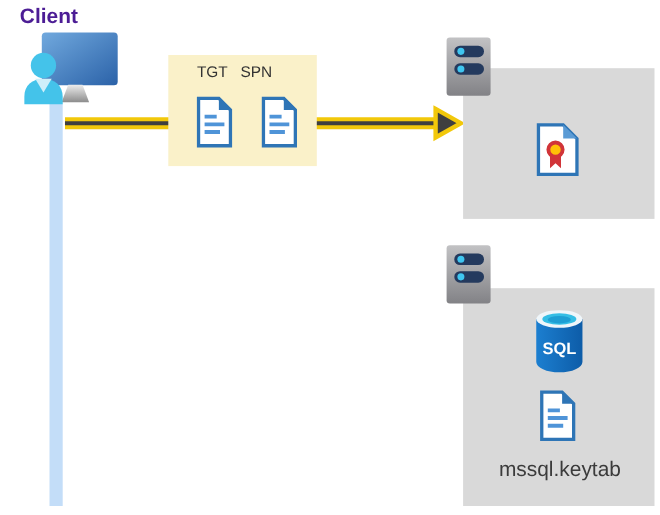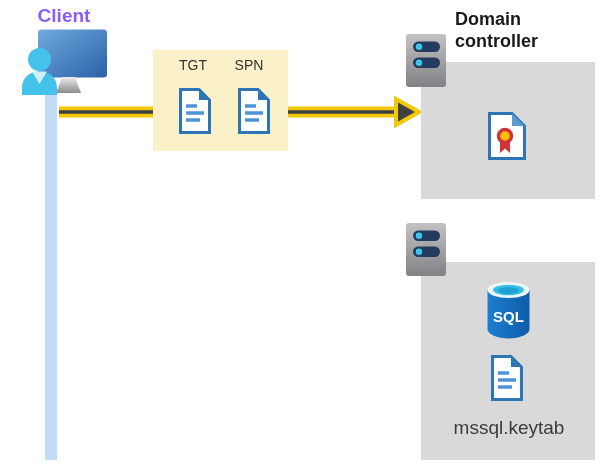--- a/index.html
+++ b/index.html
@@ -2,28 +2,28 @@
 <html style="--panel-gray: #D9D9D9; --ticket-box-yellow: #FAF1C9; --arrow-yellow: #F2C80A; --arrow-dark: #3F3F3F; --connector-blue: #C3DDF8; --doc-blue: #2E75B6; --doc-line-blue: #4F94D8; --person-cyan: #44C3EA; --sql-blue: #1066B2; --server-bar-navy: #243A5E; --server-dot-cyan: #3FC6F0; --cert-ribbon-red: #D13438; --cert-seal-gold: #FFC107;"><head>
 <meta charset="utf-8">
 <style>
   html,body{margin:0;padding:0;background:#fff;}
   .stage{
     position:relative;width:600px;height:468px;background:#fff;overflow:hidden;
     font-family:"Liberation Sans","DejaVu Sans",sans-serif;
   }
   .abs{position:absolute;}
   .heading{font-weight:bold;color:#1a1a1a;font-size:18px;line-height:22px;}
-  .client-label{left:18px;top:5px;width:92px;text-align:center;font-size:19px;font-weight:bold;color:#8b5cf6;}
+  .client-label{left:18px;top:5px;width:92px;font-size:19px;font-weight:bold;color:#4c1d95;}
   .client-icon{left:22px;top:29px;width:86px;height:66px;}
   .connector{left:45px;top:94px;width:12px;height:366px;background:var(--connector-blue,#C3DDF8);}
   .arrow-svg{left:59px;top:94px;width:362px;height:36px;}
   .ticket-box{left:153px;top:50px;width:135px;height:101px;background:var(--ticket-box-yellow,#FAF1C9);}
   .ticket-label{top:57px;width:44px;text-align:center;font-size:14px;color:#333;}
   .tgt{left:171px;}
-  .spn{left:227px;}
+  .spn{left:211px;}
   .doc-icon{width:34px;height:48px;}
   .tgt-doc{left:178px;top:87px;}
   .spn-doc{left:237px;top:87px;}
   .panel{background:var(--panel-gray,#D9D9D9);}
   .dc-panel{left:421px;top:62px;width:174px;height:137px;}
   .linux-panel{left:421px;top:262px;width:174px;height:198px;}
   .server-icon{width:42px;height:55px;}
   .dc-server{left:405px;top:33px;}
   .linux-server{left:405px;top:222px;}
   .dc-heading{left:455px;top:8px;width:125px;}
@@ -74,21 +74,20 @@
         <stop offset="0" stop-color="#C2C2C4"></stop>
           <stop offset="1" stop-color="#828286"></stop>
       </linearGradient>
     </defs>
     <rect x="1" y="1" width="40" height="53" rx="3" fill="url(#srvGrad1)"></rect>
     <rect x="8" y="8.5" width="27" height="10.5" rx="5.2" fill="var(--server-bar-navy,#243A5E)"></rect>
     <circle cx="14" cy="13.7" r="3.2" fill="var(--server-dot-cyan,#3FC6F0)"></circle>
     <rect x="8" y="24.5" width="27" height="10.5" rx="5.2" fill="var(--server-bar-navy,#243A5E)"></rect>
     <circle cx="14" cy="29.7" r="3.2" fill="var(--server-dot-cyan,#3FC6F0)"></circle>
   </svg>
-  <div class="abs heading dc-heading">Domain controller</div>
 
   <svg class="abs cert-icon" viewBox="0 0 40 50">
     <path d="M2.5,2.5 H25 L37.5,15 V47.5 H2.5 Z" fill="#ffffff" stroke="var(--doc-blue,#2E75B6)" stroke-width="3"></path>
     <polygon points="25,2.5 25,15 37.5,15" fill="#5B9BD5"></polygon>
     <path d="M13,30 L13,42 L18,37.5 L23,42 L23,30 Z" fill="var(--cert-ribbon-red,#D13438)"></path>
     <circle cx="18" cy="25" r="6.5" fill="var(--cert-seal-gold,#FFC107)" stroke="var(--cert-ribbon-red,#D13438)" stroke-width="3.5"></circle>
   </svg>
 
   <div class="abs panel linux-panel"></div>
   <svg class="abs server-icon linux-server" viewBox="0 0 42 55">

